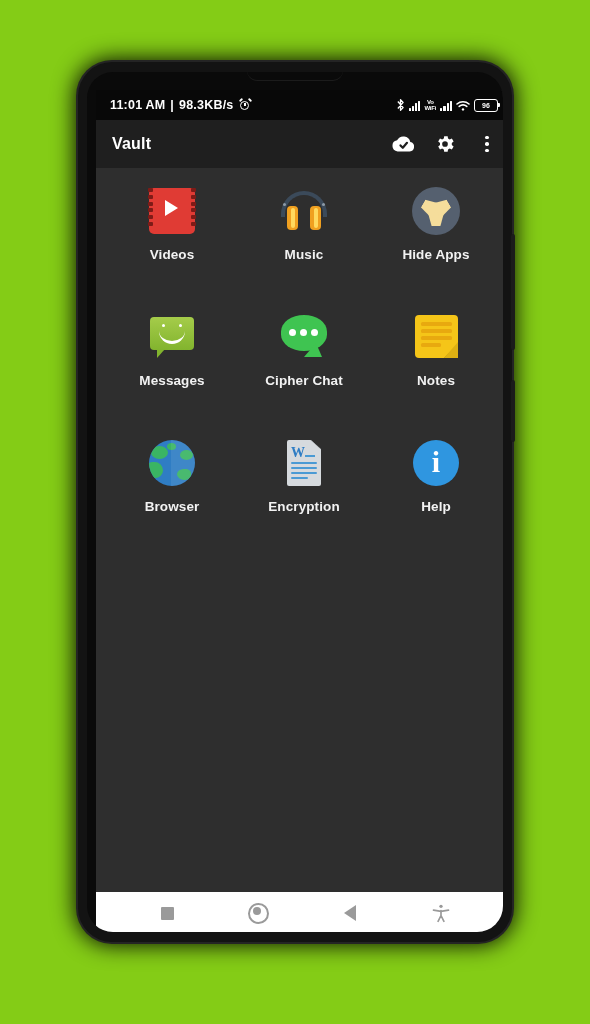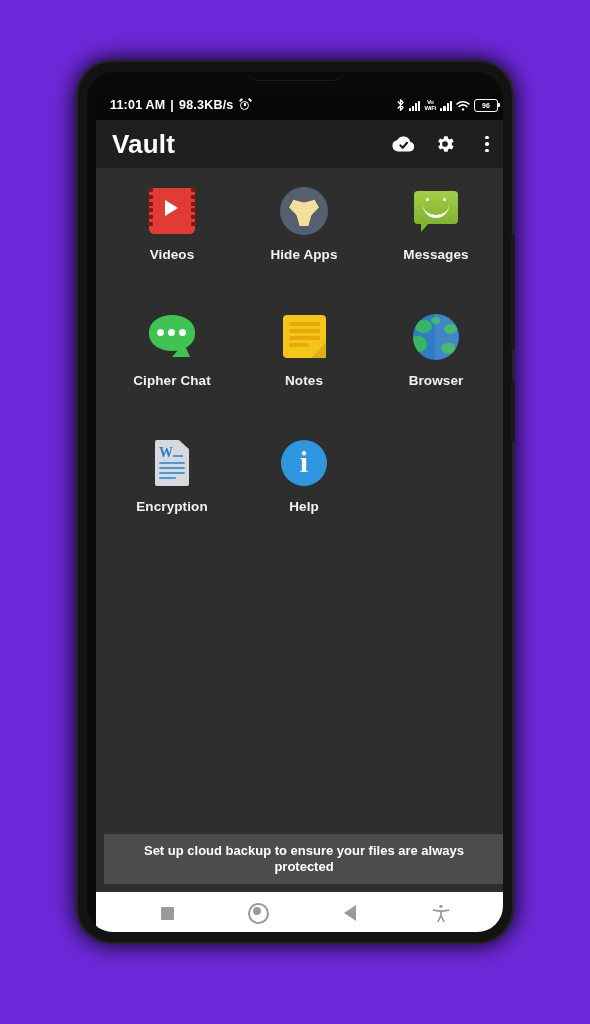--- a/index.html
+++ b/index.html
@@ -1,18 +1,18 @@
 <!DOCTYPE html>
 <html><head>
 <meta charset="utf-8">
 <style>
   html,body{margin:0;padding:0;background:#000;}
   body{width:590px;height:1024px;overflow:hidden;font-family:"Liberation Sans",sans-serif;}
 
-  .stage{position:relative;width:590px;height:1024px;background:#6d28d9;}
+  .stage{position:relative;width:590px;height:1024px;background:#84cc16;}
 
   
   .phone{
     position:absolute;left:78px;top:62px;width:434px;height:880px;
     background:#131313;border-radius:34px;
     box-shadow:0 0 0 2px #242424, 0 0 22px 3px rgba(0,0,0,.95);
   }
   .phone-inner{
     position:absolute;left:9px;top:10px;width:416px;height:860px;
     background:#0a0a0a;border-radius:26px;overflow:hidden;
@@ -61,21 +61,21 @@
     display:flex;align-items:center;justify-content:center;position:relative;
   }
   .batt:after{content:"";position:absolute;right:-3.4px;top:3px;width:2px;height:4px;background:#fff;border-radius:0 1px 1px 0;}
   .batt span{font-size:7px;font-weight:bold;line-height:1;}
 
   
   .appbar{
     height:48px;background:#1f1f1f;display:flex;align-items:center;
     justify-content:space-between;padding:0 12px 0 16px;box-sizing:border-box;
   }
-  .app-title{color:#fff;font-size:26px;font-weight:bold;letter-spacing:.2px;}
+  .app-title{color:#fff;font-size:16px;font-weight:bold;letter-spacing:.2px;}
   .appbar-actions{display:flex;align-items:center;gap:16px;}
   .act{width:26px;height:26px;display:flex;align-items:center;justify-content:center;cursor:pointer;}
   .dots{display:flex;flex-direction:column;gap:3px;align-items:center;}
   .dots i{width:3.6px;height:3.6px;background:#fff;border-radius:50%;display:block;}
 
   
   .grid{
     background:#2e2e2e;padding:16px 10px 0;
     display:grid;grid-template-columns:repeat(3,1fr);
     row-gap:22px;box-sizing:border-box;height:638px;align-content:start;
@@ -294,20 +294,30 @@
                   <i></i>
                   <i></i>
                   <i></i>
                   <i></i>
                 </span>
               <div class="vid-play"></div>
             </div>
             <div class="cap">Videos</div>
           </div>
 
+          <div class="cell">
+            <div class="ico">
+              <div class="hp-band"></div>
+              <span class="hp-dot l"></span>
+                <span class="hp-dot r"></span>
+              <div class="cup l"></div>
+              <div class="cup r"></div>
+            </div>
+            <div class="cap">Music</div>
+          </div>
 
           <div class="cell">
             <div class="ico">
               <div class="rad-circ"></div>
               <span class="rad-w a"></span>
               <span class="rad-w b"></span>
               <span class="rad-w c"></span>
             </div>
             <div class="cap">Hide Apps</div>
           </div>
@@ -382,21 +392,20 @@
             <div class="ico">
               <div class="help">
                   <span>i</span>
                 </div>
             </div>
             <div class="cap">Help</div>
           </div>
 
         </div>
 
-        <div class="toast">Set up cloud backup to ensure your files are always protected</div>
 
         <div class="navbar">
           <div class="nav-btn">
               <span class="nav-square"></span>
             </div>
           <div class="nav-btn">
               <span class="nav-home"></span>
             </div>
           <div class="nav-btn">
               <span class="nav-back"></span>

